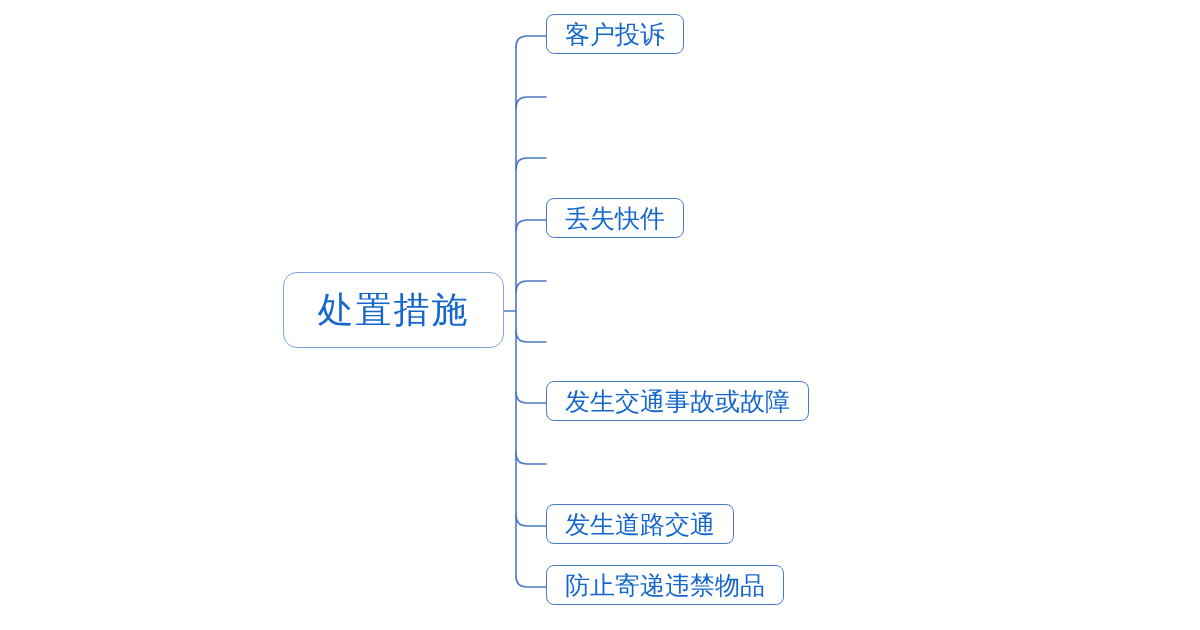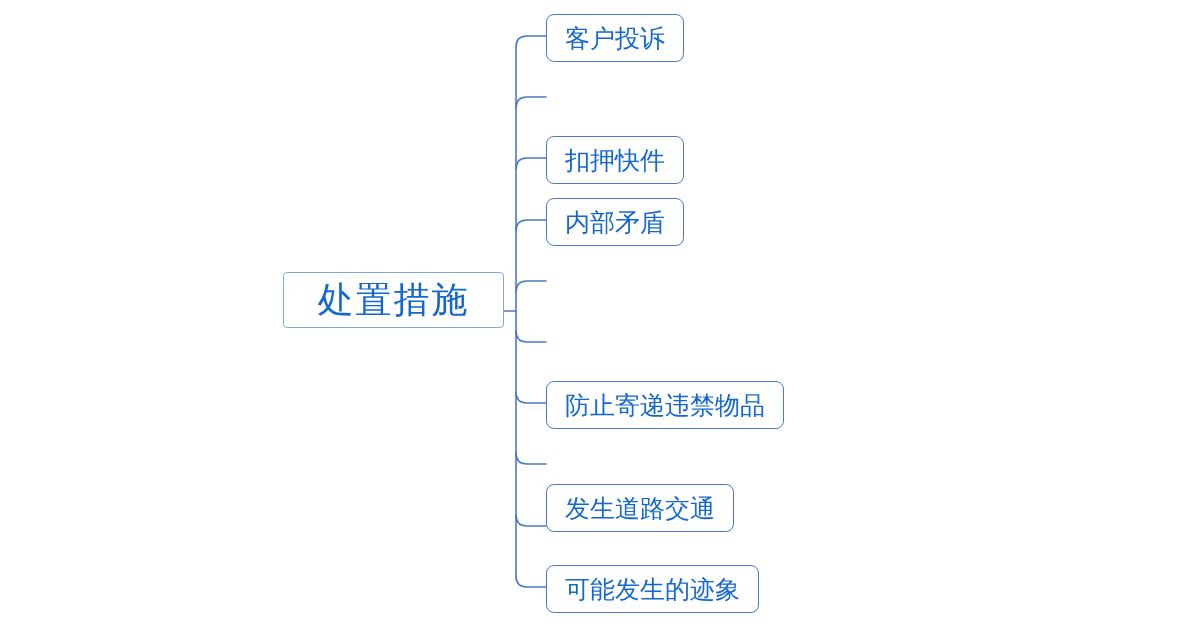--- a/index.html
+++ b/index.html
@@ -26,37 +26,37 @@
     fill: none;
     stroke: #4b79c8;
     stroke-width: 1.6;
     stroke-linecap: round;
   }
   .root-node {
     position: absolute;
     left: 283px;
     top: 272px;
     width: 221px;
-    height: 56px;
+    height: 76px;
     box-sizing: border-box;
     border: 1.5px solid #7ea6e0;
-    border-radius: 4px;
+    border-radius: 14px;
     background: #ffffff;
     display: flex;
     align-items: center;
     justify-content: center;
     font-size: 36px;
     letter-spacing: 2px;
     color: #1567ce;
     white-space: nowrap;
   }
   .child-node {
     position: absolute;
     left: 546px;
-    height: 48px;
+    height: 40px;
     box-sizing: border-box;
     border: 1.5px solid #4b79c8;
     border-radius: 8px;
     background: #ffffff;
     display: inline-flex;
     align-items: center;
     padding: 0 18px;
     font-size: 25px;
     color: #1567ce;
     white-space: nowrap;
@@ -82,29 +82,26 @@
     <path d="M 516 576 Q 516 587 527 587 H 546"></path>
   </svg>
 
   <div class="root-node">
     <span>处置措施</span>
   </div>
 
   <div class="child-node" style="top:14px">
       <span>客户投诉</span>
     </div>
-  <div class="child-node" style="top:136px">
-      <span>扣押快件</span>
-    </div>
   <div class="child-node" style="top:198px">
-      <span>内部矛盾</span>
+      <span>丢失快件</span>
     </div>
   <div class="child-node" style="top:381px">
-      <span>防止寄递违禁物品</span>
+      <span>发生交通事故或故障</span>
     </div>
-  <div class="child-node" style="top:484px">
+  <div class="child-node" style="top:504px">
       <span>发生道路交通</span>
     </div>
   <div class="child-node" style="top:565px">
-      <span>可能发生的迹象</span>
+      <span>防止寄递违禁物品</span>
     </div>
 
 </div>
 
 </body></html>

